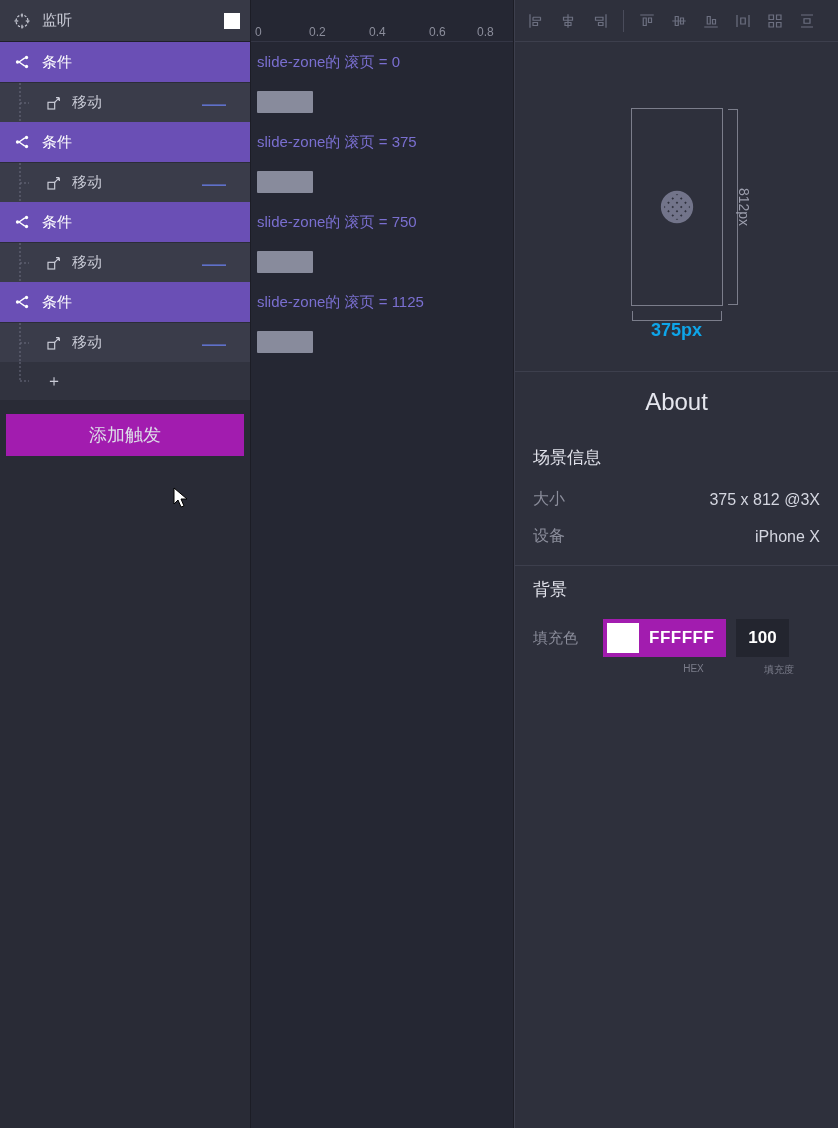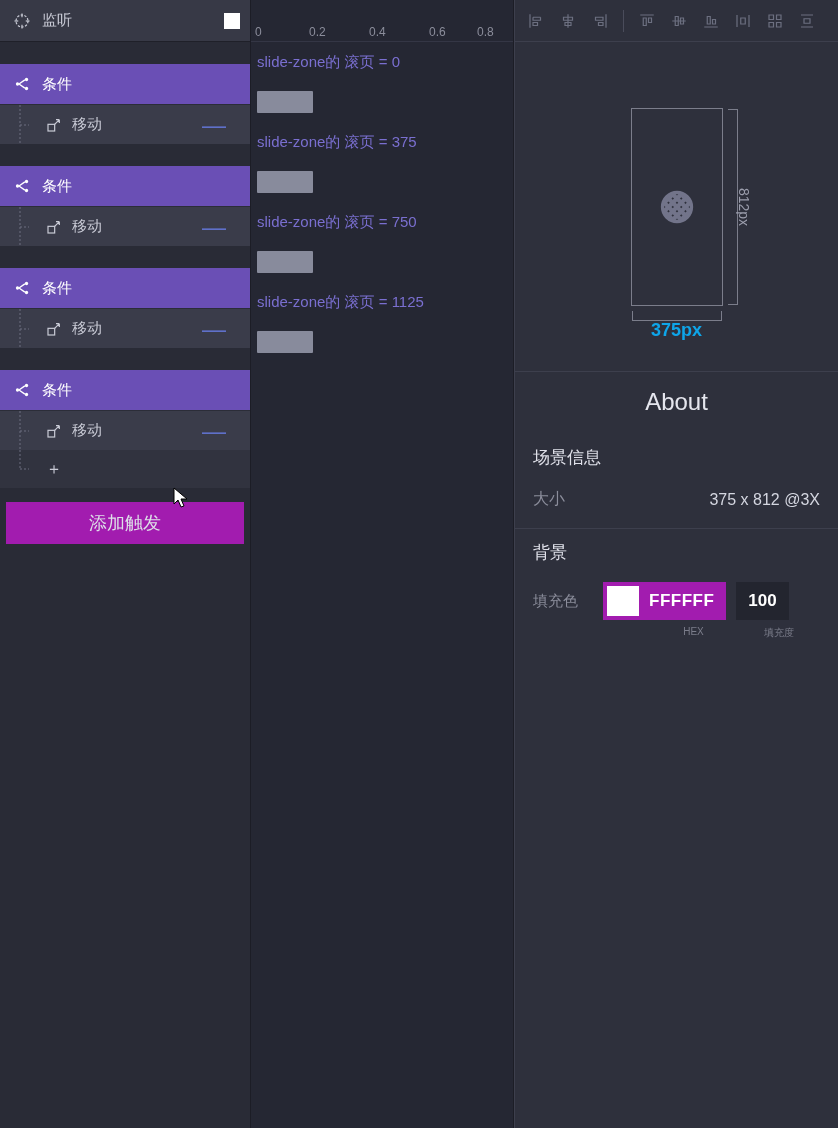--- a/index.html
+++ b/index.html
@@ -6,21 +6,21 @@
 body { background: #2a2c37; width: 838px; height: 1128px; display: flex; color: #c9cbd6; font-size: 15px; overflow: hidden; }
 
 
 .left-panel { width: 250px; background: #292b36; display: flex; flex-direction: column; }
 
 .trigger-row { height: 42px; display: flex; align-items: center; padding: 0 10px; background: #373946; border-bottom: 1px solid #1f2029; }
 .trigger-row .icon-slot { width: 24px; display: flex; justify-content: center; }
 .trigger-row .label { margin-left: 8px; flex: 1; }
 .trigger-row .swatch { width: 16px; height: 16px; border: 1px dashed #fff; background: #fff; }
 
-.cond-row { height: 40px; display: flex; align-items: center; padding: 0 10px; background: #6a4fb5; color: #fff; margin-top: 22px; }
+.cond-row { height: 40px; display: flex; align-items: center; padding: 0 10px; background: #6a4fb5; color: #fff; }
 .cond-row .icon-slot { width: 24px; display: flex; justify-content: center; }
 .cond-row .label { margin-left: 8px; }
 
 .action-row { height: 40px; display: flex; align-items: center; padding: 0 18px 0 12px; background: #3a3c4a; border-top: 1px solid #2b2d38; }
 .action-row .tree { width: 24px; display:flex; justify-content:center; color: #6c6f80; }
 .action-row .icon-slot { width: 24px; display:flex; justify-content:center; margin-left: 6px; }
 .action-row .label { margin-left: 6px; flex: 1; }
 .action-row .minus { color: #5f70c9; font-size: 24px; font-weight: 300; padding: 0 6px; }
 
 .add-row { height: 38px; display:flex; align-items:center; padding: 0 10px 0 12px; background:#31333f; }
@@ -309,20 +309,24 @@
     </div>
   </div>
 
   <div class="section-title">About</div>
 
   <div class="sub-head">场景信息</div>
   <div class="prop-row">
     <span class="pl">大小</span>
     <span class="pv">375 x 812 @3X</span>
   </div>
+  <div class="prop-row">
+    <span class="pl">设备</span>
+    <span class="pv">iPhone X</span>
+  </div>
 
   <div class="divider"></div>
 
   <div class="sub-head">背景</div>
   <div class="fill-row">
     <span class="pl">填充色</span>
     <div class="fill-box">
       <div class="sw"></div>
       <span class="hex">FFFFFF</span>
     </div>

